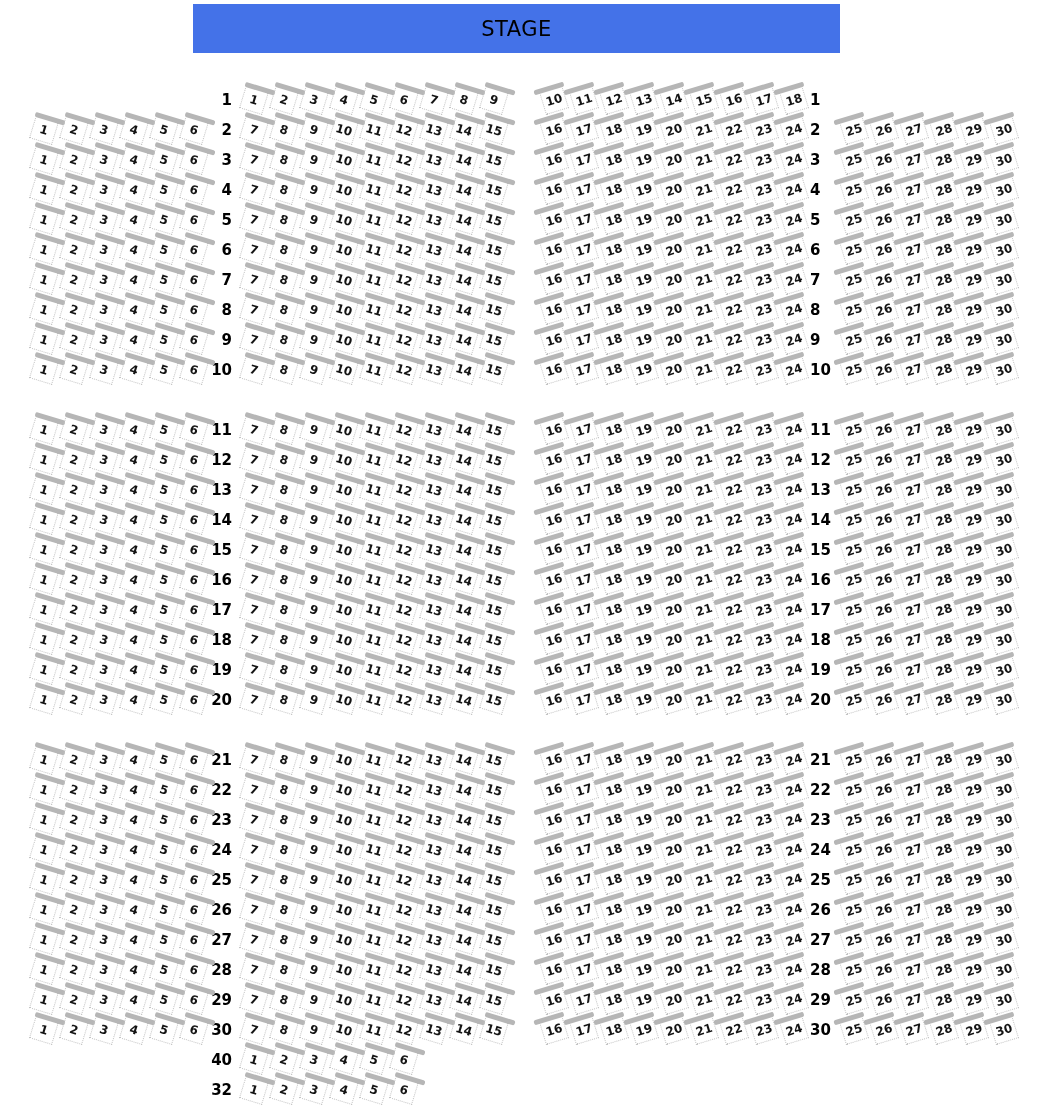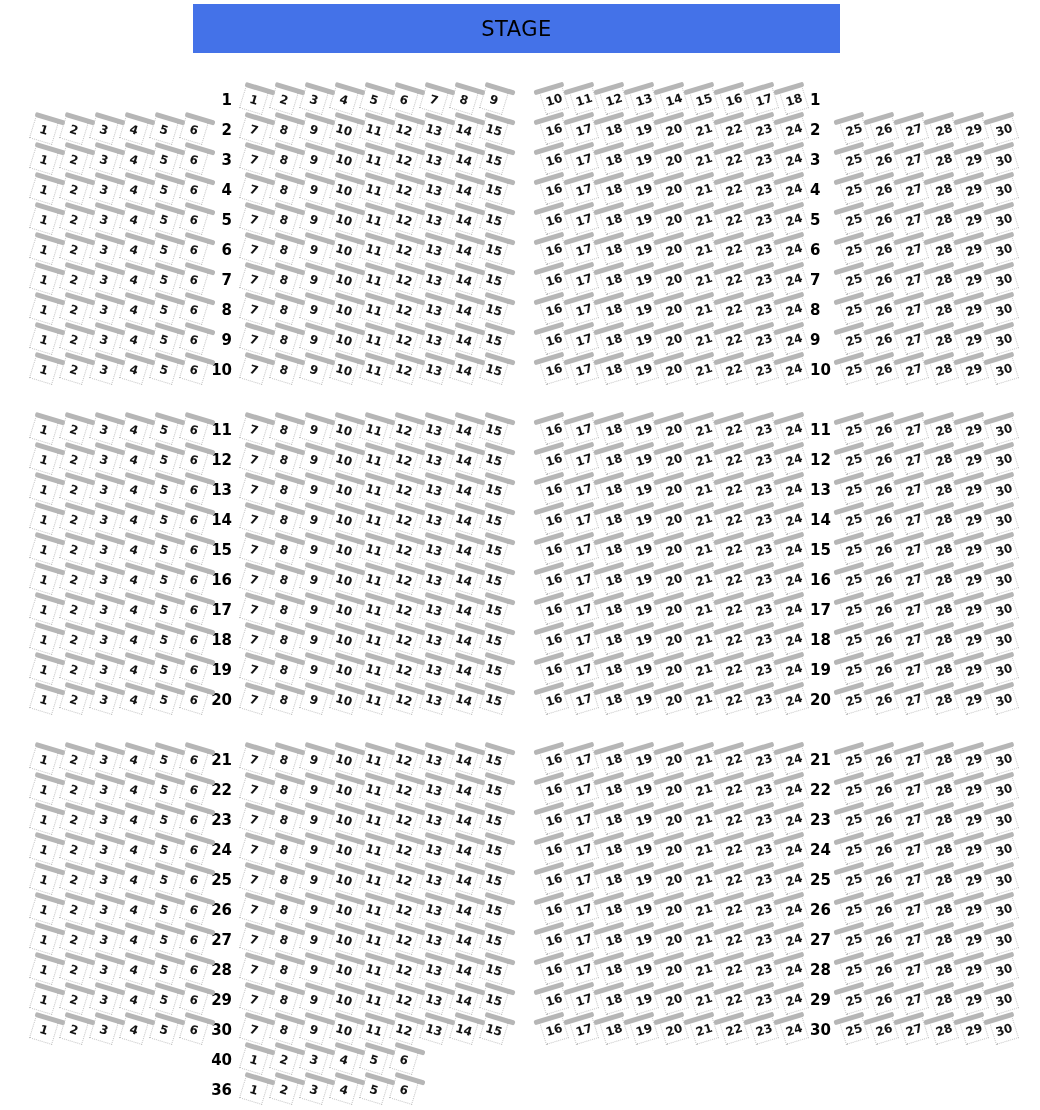--- a/index.html
+++ b/index.html
@@ -3740,21 +3740,21 @@
         <div class="seat tilt-l" style="left: 362px;">
           <div class="back"></div>
           <span class="num">5</span>
         </div>
         <div class="seat tilt-l" style="left: 392px;">
           <div class="back"></div>
           <span class="num">6</span>
         </div>
       </div>
       <div class="row" style="top: 1090px;">
-        <div class="row-label left">36</div>
+        <div class="row-label left">32</div>
         <div class="seat tilt-l" style="left: 242px;">
           <div class="back"></div>
           <span class="num">1</span>
         </div>
         <div class="seat tilt-l" style="left: 272px;">
           <div class="back"></div>
           <span class="num">2</span>
         </div>
         <div class="seat tilt-l" style="left: 302px;">
           <div class="back"></div>

